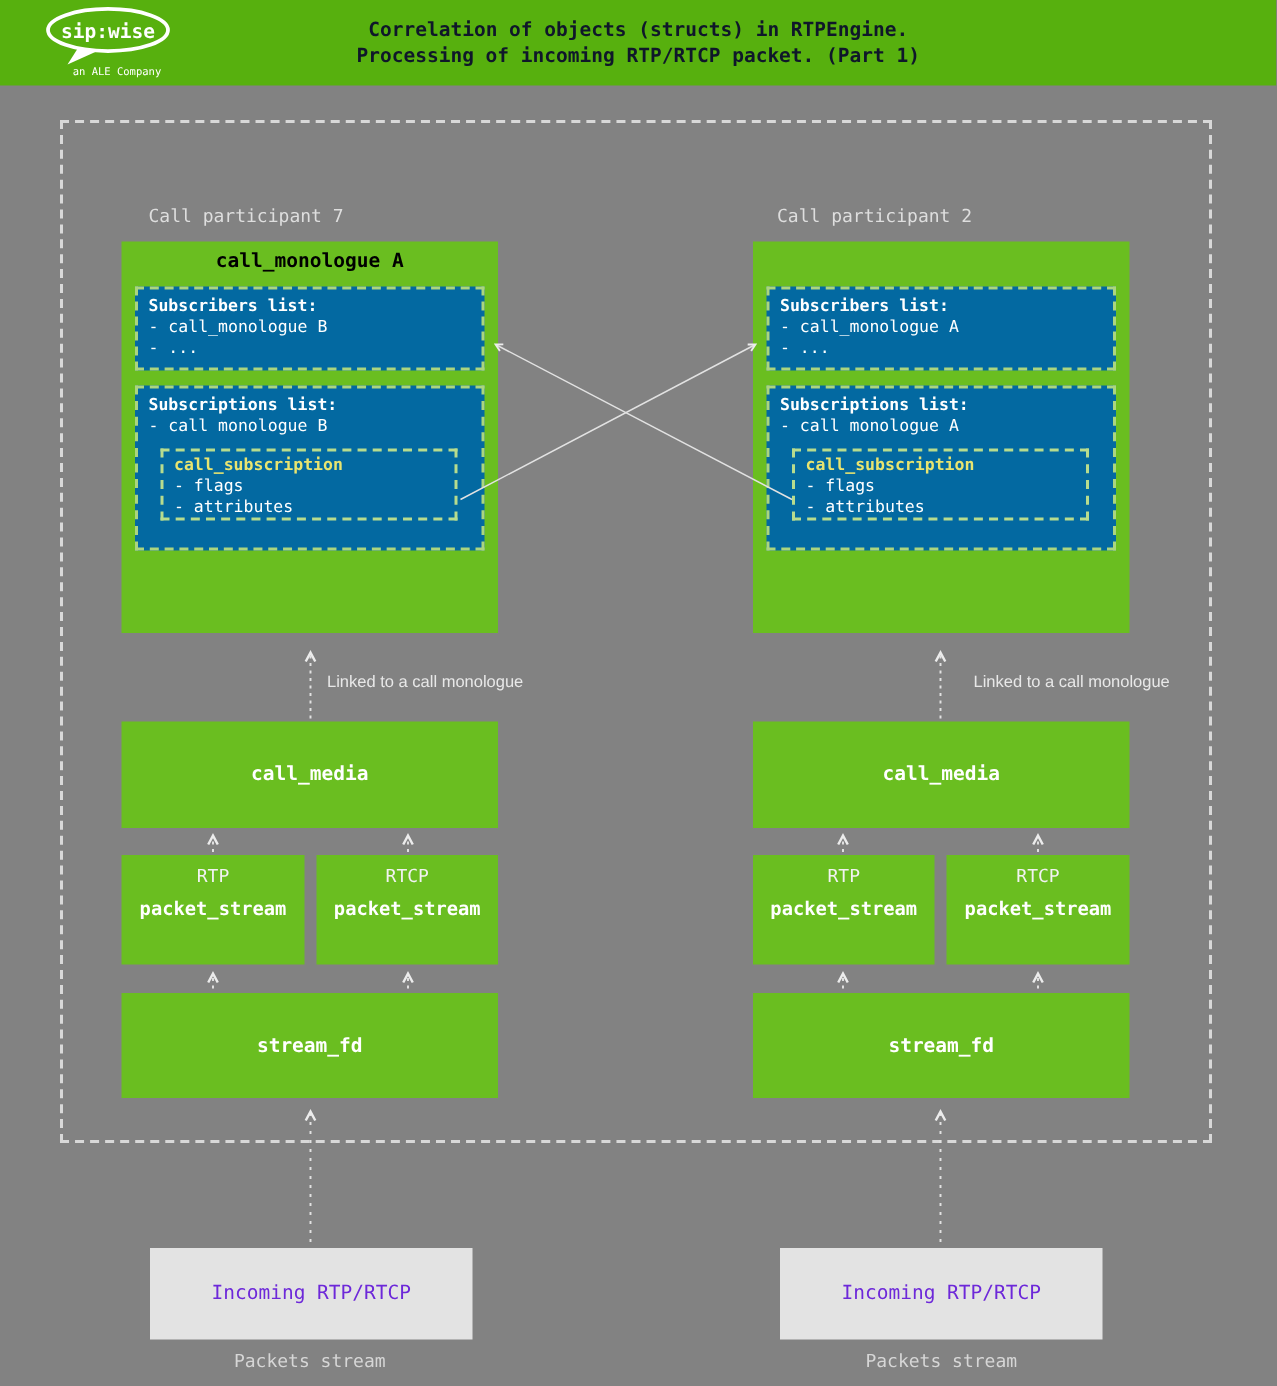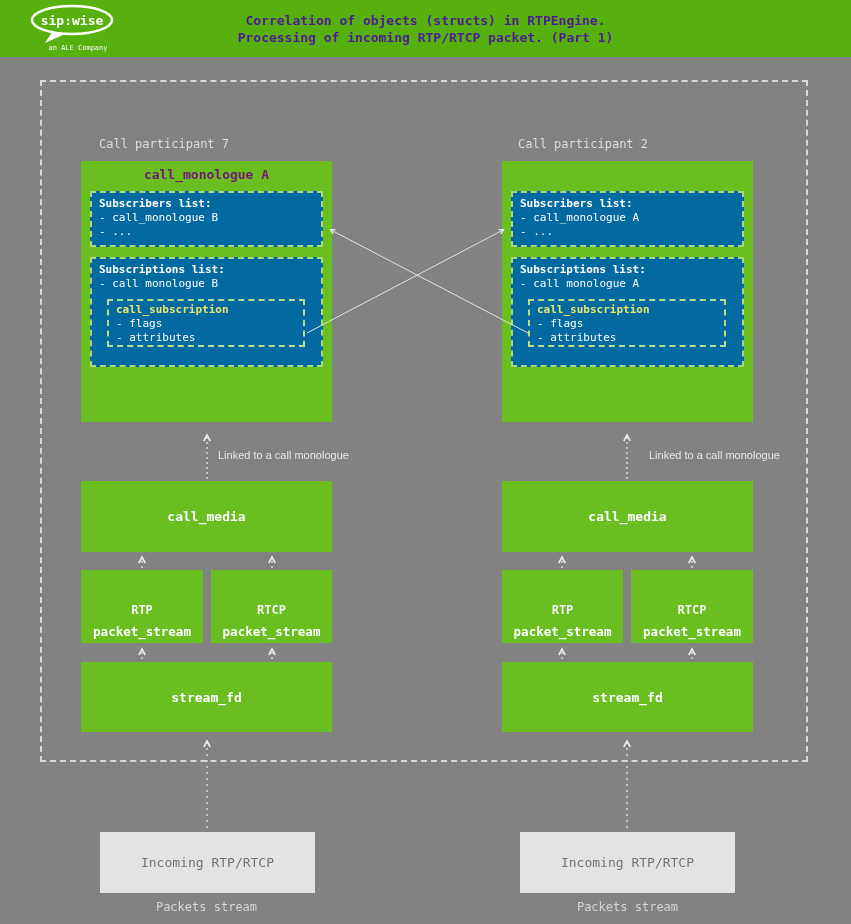--- a/index.html
+++ b/index.html
@@ -4,31 +4,31 @@
 <style>
   html,body{margin:0;padding:0;background:#828282;}
   *{box-sizing:border-box;}
   .page{position:relative;width:851px;height:924px;background:#828282;
         font-family:"DejaVu Sans Mono",monospace;overflow:hidden;}
 
   
   .topbar{position:absolute;left:0;top:0;width:851px;height:57px;background:#57b00e;padding-left:38px;}
   .logo{position:absolute;left:28px;top:4px;width:104px;height:50px;}
   .htitle{position:absolute;left:0;top:12px;width:100%;text-align:center;
-          color:#4c1d95;font-weight:bold;font-size:13px;line-height:17px;}
+          color:#0f172a;font-weight:bold;font-size:13px;line-height:17px;}
 
   
   .boundary{position:absolute;left:40px;top:80px;width:768px;height:682px;
             border:2px dashed #d8d8d8;}
 
   .plabel{position:absolute;top:137px;color:#dedede;font-size:12px;white-space:nowrap;}
 
   
   .monologue{position:absolute;top:161px;width:251px;height:261px;background:#6abe20;}
-  .mono-title{text-align:center;margin-top:6px;font-weight:bold;font-size:13px;color:#701a75;}
+  .mono-title{text-align:center;margin-top:6px;font-weight:bold;font-size:13px;color:#000000;}
   .innerbox{position:absolute;left:9px;right:9px;background:#0369a1;
             border:2px dashed #abd57f;padding:4px 7px;font-size:11px;
             line-height:14px;color:#ffffff;}
   .subscribers{top:30px;height:56px;}
   .subscriptions{top:96px;height:110px;overflow:hidden;}
   .inner-title{font-weight:bold;}
   .subscription{position:absolute;left:15px;top:40px;width:198px;height:48px;
                 border:2px dashed #b7dc8e;padding:2px 7px;font-size:11px;line-height:14px;}
   .sub-title{color:#e8e470;font-weight:bold;}
   .more{position:absolute;left:7px;top:108px;}
@@ -37,25 +37,25 @@
   .linked{position:absolute;top:449px;color:#e8e8e8;font-size:11px;
           font-family:"Liberation Sans",sans-serif;white-space:nowrap;}
 
   .bigbox{position:absolute;width:251px;background:#6abe20;color:#ffffff;
           font-weight:bold;font-size:13px;display:flex;align-items:center;justify-content:center;}
   .callmedia{top:481px;height:71px;}
   .streamfd{top:662px;height:70px;}
 
   .psbox{position:absolute;top:570px;width:122px;height:73px;background:#6abe20;
          color:#ffffff;text-align:center;padding-top:7px;font-size:12px;}
-  .psbox .proto{font-weight:bold;color:#f2f2f2;margin-top:26px;}
+  .psbox .proto{font-weight:normal;color:#f2f2f2;}
   .psbox .psname{font-weight:bold;margin-top:7px;font-size:12.5px;}
 
   .incoming{position:absolute;top:832px;width:215px;height:61px;background:#e3e3e3;
-            color:#737373;font-size:13px;display:flex;align-items:center;justify-content:center;}
+            color:#6d28d9;font-size:13px;display:flex;align-items:center;justify-content:center;}
   .pstream{position:absolute;top:900px;width:251px;text-align:center;
            color:#d6d6d6;font-size:12px;}
 
   .arrows{position:absolute;left:0;top:0;pointer-events:none;}
 </style>
 </head>
 <body>
 
 <div class="page">
 

